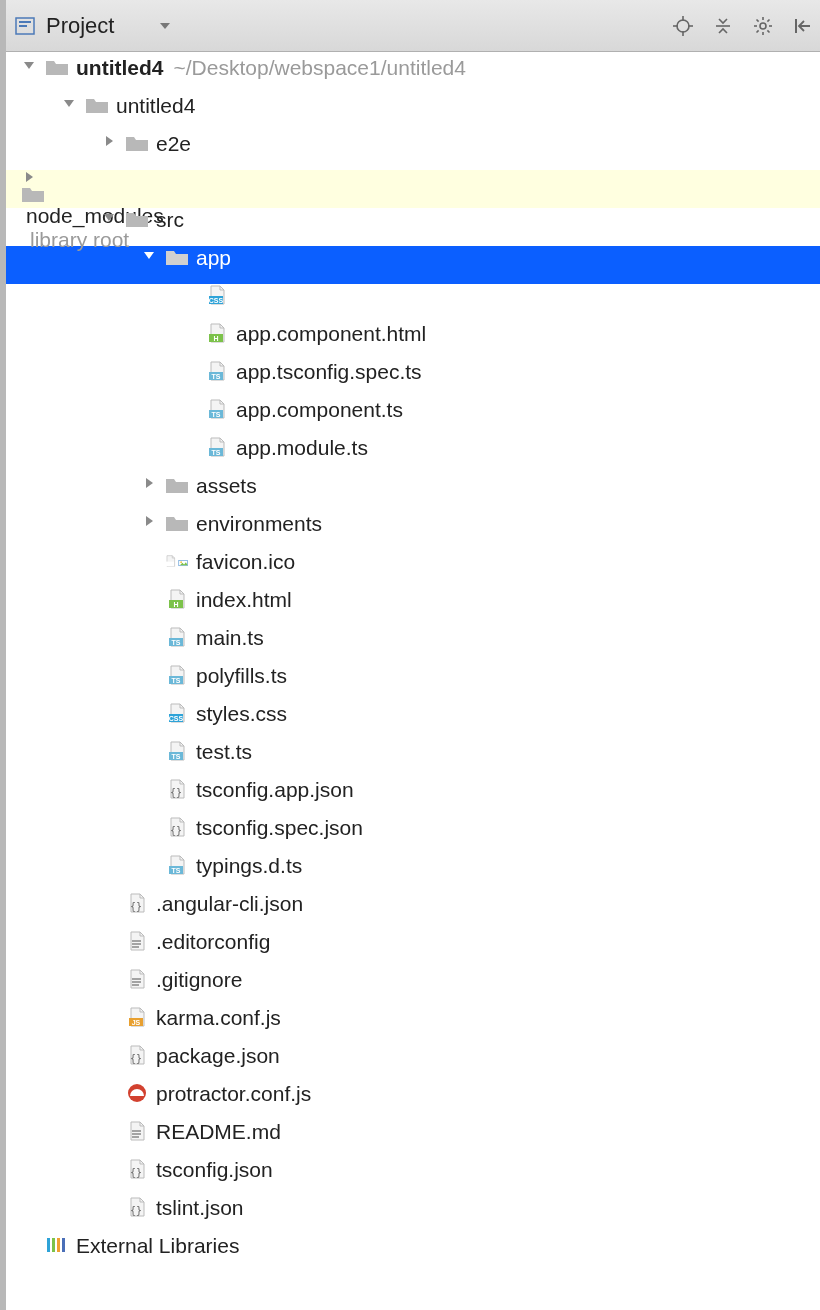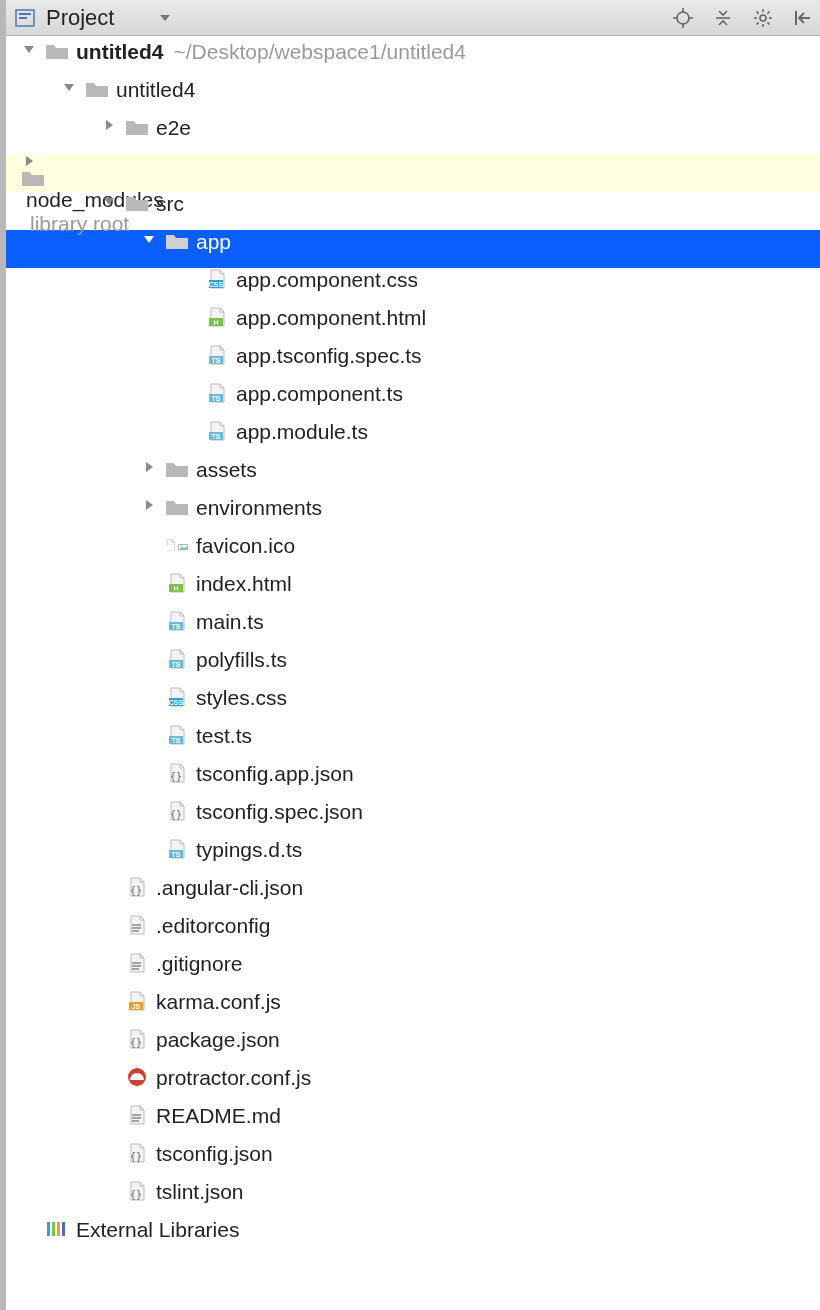--- a/index.html
+++ b/index.html
@@ -7,21 +7,21 @@
     font-family: "Helvetica Neue", Arial, sans-serif;
     font-size: 21px;
     background: #fff;
     color: #222;
     width: 820px;
     height: 1310px;
     overflow: hidden;
     border-left: 6px solid #b8b8b8;
   }
   .toolbar {
-    height: 36px;
+    height: 52px;
     background: linear-gradient(#e8e8e8, #d8d8d8);
     border-bottom: 1px solid #b0b0b0;
     display: flex;
     align-items: center;
     padding: 0 6px;
     gap: 8px;
   }
   .toolbar .left { display:flex; align-items:center; gap:8px; }
   .toolbar .right { margin-left:auto; display:flex; align-items:center; gap:18px; }
   .view-label { font-size: 22px; color: #222; }
@@ -203,21 +203,20 @@
       <span class="indent" style="width: 160px;"></span>
       <span class="arrow none"></span>
       <span class="file-icon">
         <svg width="22" height="20" viewBox="0 0 22 20">
           <path d="M5 1 L14 1 L18 5 L18 19 L5 19 Z" fill="#f4f4f4" stroke="#bbb"></path>
           <path d="M14 1 L14 5 L18 5" fill="none" stroke="#bbb"></path>
           <rect x="3" y="11" width="14" height="8" fill="#2ea3d8"></rect>
           <text x="10" y="17.5" font-size="7" font-weight="700" text-anchor="middle" fill="#fff" font-family="Arial">CSS</text>
         </svg>
       </span>
-      <span class="label">app.component.css</span>
     </div>
     <div class="row">
       <span class="indent" style="width: 160px;"></span>
       <span class="arrow none"></span>
       <span class="file-icon">
         <svg width="22" height="20" viewBox="0 0 22 20">
           <path d="M5 1 L14 1 L18 5 L18 19 L5 19 Z" fill="#f4f4f4" stroke="#bbb"></path>
           <path d="M14 1 L14 5 L18 5" fill="none" stroke="#bbb"></path>
           <rect x="3" y="11" width="14" height="8" fill="#7cc24a"></rect>
           <text x="10" y="17.5" font-size="7" font-weight="700" text-anchor="middle" fill="#fff" font-family="Arial">H</text>

